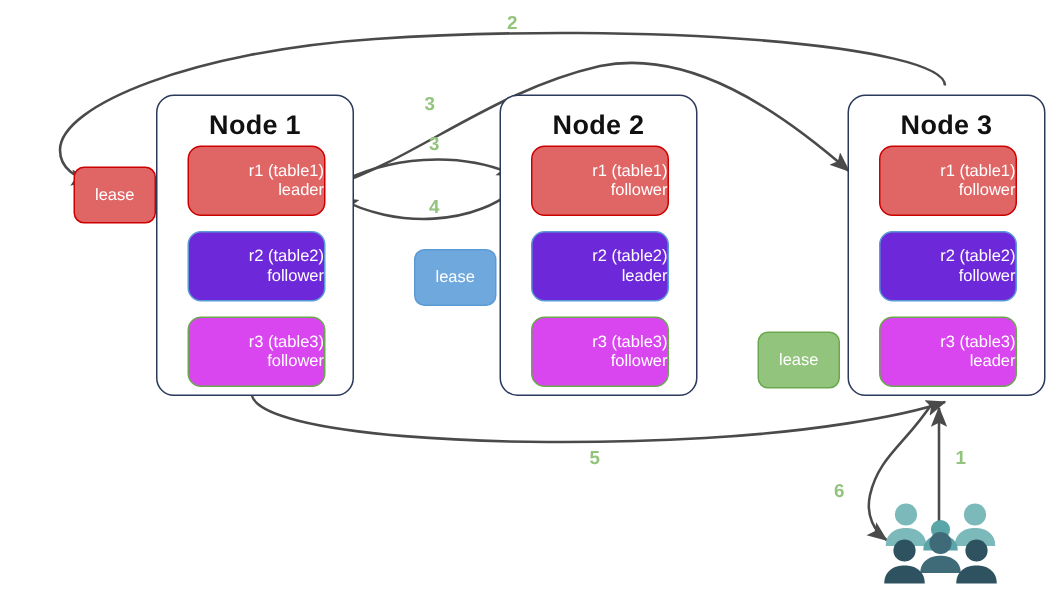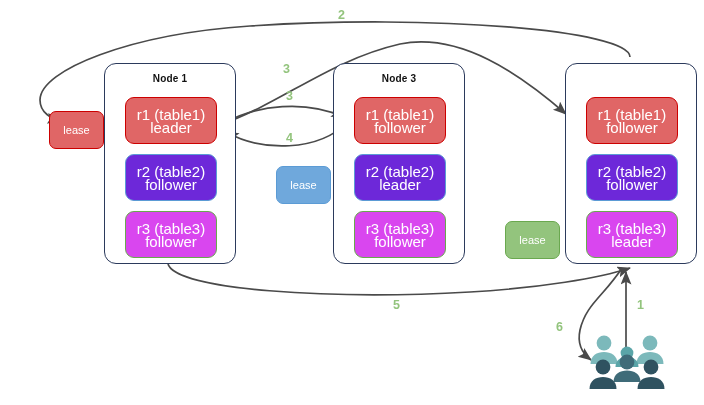--- a/index.html
+++ b/index.html
@@ -16,37 +16,37 @@
     position:absolute;
     border:1.6px solid #2b3a5c;
     border-radius:12px;
     background:#ffffff;
     box-sizing:border-box;
   }
   .node-title{
     position:absolute;
     left:0;right:0;top:9px;
     text-align:center;
-    font-size:10px;
+    font-size:18px;
     font-weight:bold;
     color:#111111;
     letter-spacing:.2px;
   }
   .replica{
     position:absolute;
     left:20px;
     width:92px;height:47px;
     border-radius:9px;
     box-sizing:border-box;
     display:flex;
     flex-direction:column;
-    align-items:center;
+    align-items:flex-end;
     justify-content:center;
     color:#ffffff;
-    font-size:15px;
+    font-size:11px;
     line-height:13px;
     text-align:center;
   }
   .rep-red  {background:#e06666;border:1.6px solid #cc0000;}
   .rep-blue {background:#6d28d9;border:1.6px solid #5b9bd5;}
   .rep-green{background:#d946ef;border:1.6px solid #6aa84f;}
 
   .r1{top:33px;}
   .r2{top:90px;}
   .r3{top:147px;}
@@ -124,36 +124,37 @@
       <span>r2 (table2)</span>
       <span>follower</span>
     </div>
     <div class="replica rep-green r3">
       <span>r3 (table3)</span>
       <span>follower</span>
     </div>
   </div>
 
   <div class="node" style="left:333px;top:63px;width:132px;height:201px;">
-    <div class="node-title">Node 3</div>
+    <div class="node-title">Node 2</div>
     <div class="replica rep-red r1">
       <span>r1 (table1)</span>
       <span>follower</span>
     </div>
     <div class="replica rep-blue r2">
       <span>r2 (table2)</span>
       <span>leader</span>
     </div>
     <div class="replica rep-green r3">
       <span>r3 (table3)</span>
       <span>follower</span>
     </div>
   </div>
 
   <div class="node" style="left:565px;top:63px;width:132px;height:201px;">
+    <div class="node-title">Node 3</div>
     <div class="replica rep-red r1">
       <span>r1 (table1)</span>
       <span>follower</span>
     </div>
     <div class="replica rep-blue r2">
       <span>r2 (table2)</span>
       <span>follower</span>
     </div>
     <div class="replica rep-green r3">
       <span>r3 (table3)</span>

